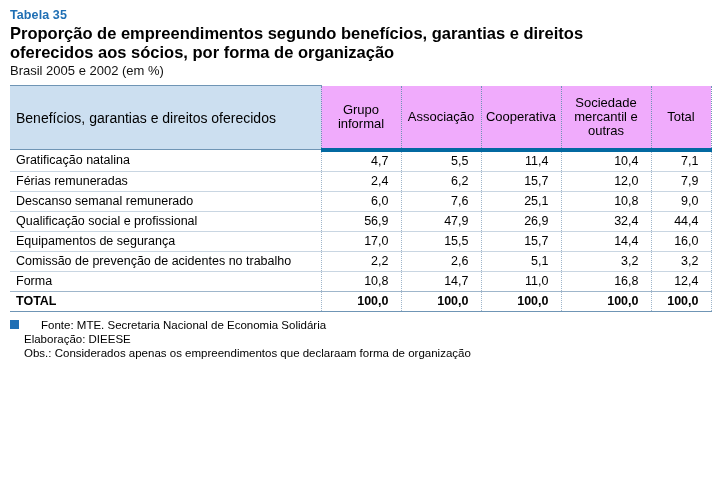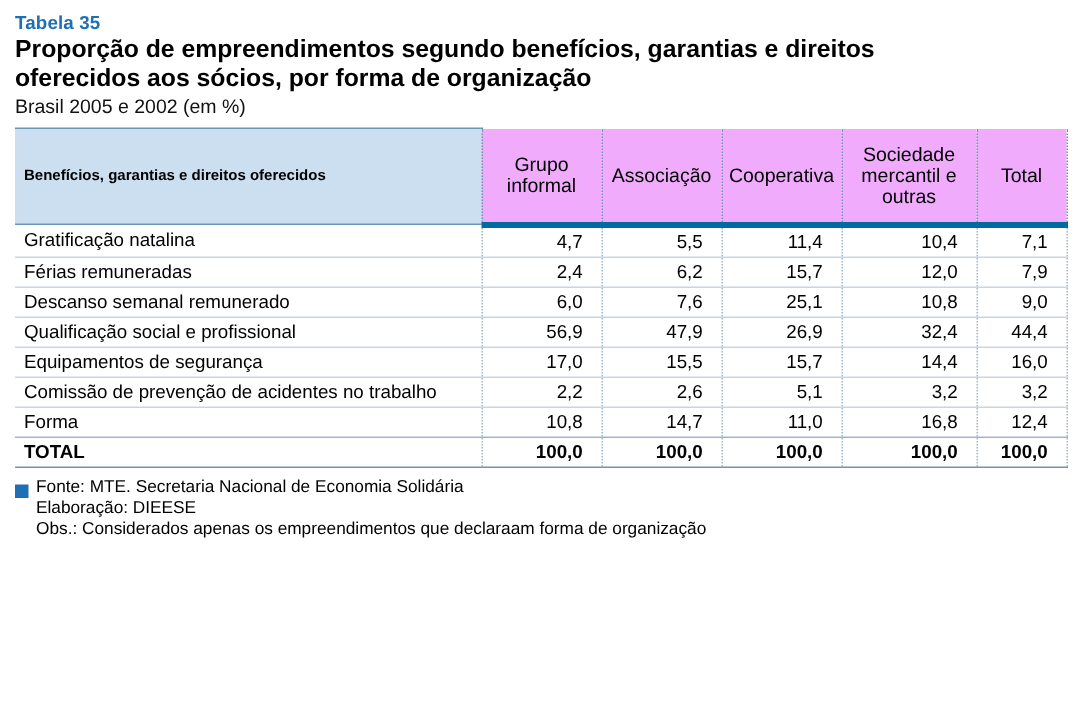--- a/index.html
+++ b/index.html
@@ -67,22 +67,22 @@
     border-left: none;
     border-right: none;
     border-bottom: none;
     background: #ffffff;
   }
   .hdr-rowlabel {
     background: #ccdff0;
     border-top: 1px solid #6f95b5;
     border-bottom: 1px solid #6f95b5;
     text-align: left;
-    font-weight: bold;
-    font-size: 10px;
+    font-weight: normal;
+    font-size: 14px;
     padding-left: 6px !important;
     height: 62px;
   }
   .hdr-col {
     background: #f0abfc;
     border-bottom: 4px solid #0369a1;
     border-left: 1px dotted #6f95b5;
     border-right: 1px dotted #6f95b5;
     text-align: center;
     font-weight: normal;
@@ -121,22 +121,22 @@
     margin-top: 6px;
     font-size: 11.5px;
     line-height: 14px;
   }
   .note-line {
     display: block;
     white-space: nowrap;
   }
   .src-line {
     display: flex;
-    align-items: flex-end;
-    gap: 5px;
+    align-items: flex-start;
+    gap: 22px;
   }
   .src-bullet {
     display: inline-block;
     width: 9px;
     height: 9px;
     background: #1f6fb4;
     margin-top: 2px;
     flex: 0 0 auto;
   }
   .note-indent {

